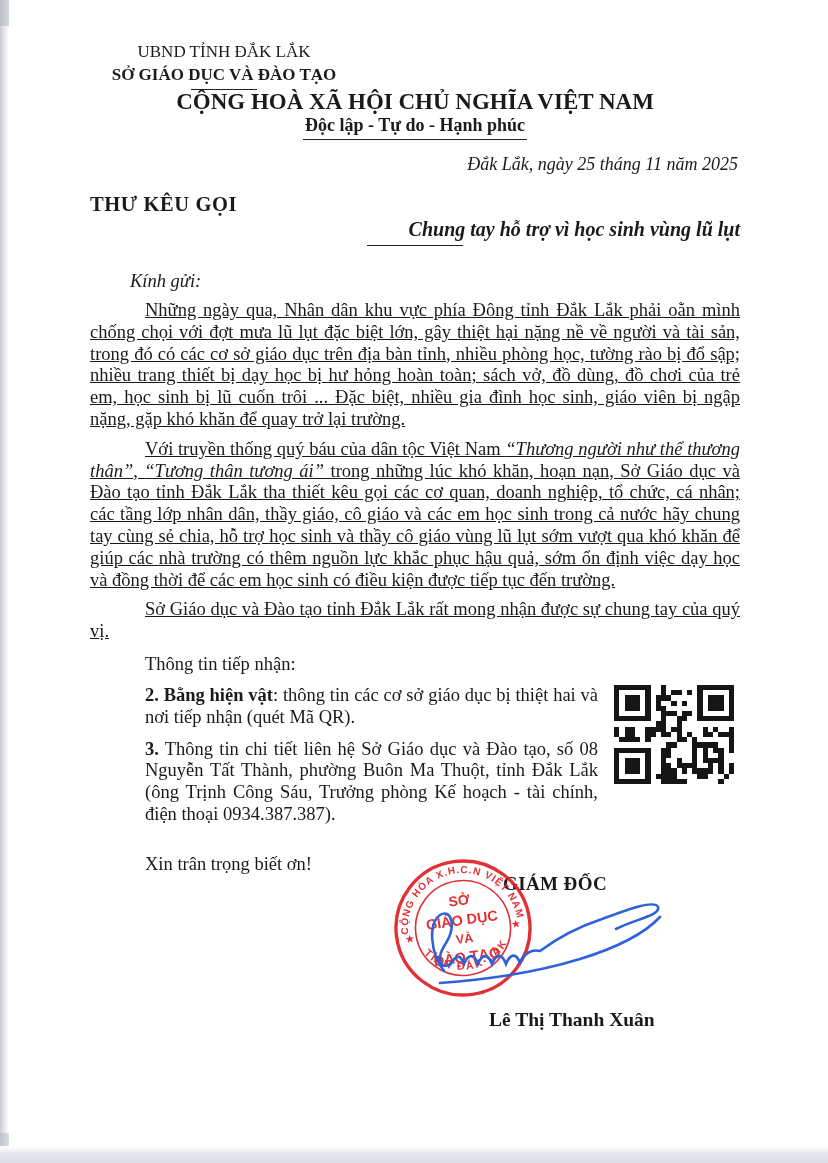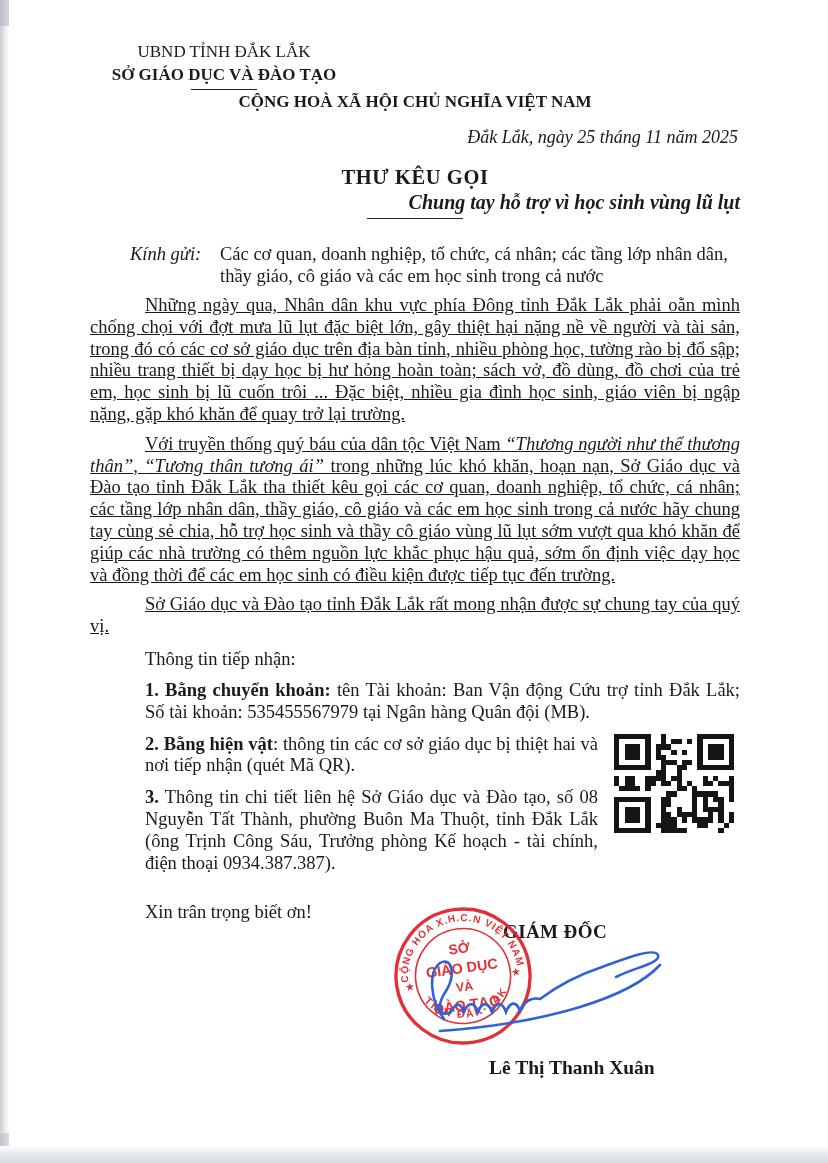--- a/index.html
+++ b/index.html
@@ -16,27 +16,27 @@
     background:linear-gradient(to bottom,#ffffff,#e6e8ee 45%,#d9dce3);}
   .page{position:absolute;left:90px;top:40px;width:650px;}
 
   
   .hdr{display:flex;flex-direction:column;}
   .hdr-left{width:268px;text-align:center;}
   .hdr-left .l1{font-size:17px;line-height:23px;}
   .hdr-left .l2{font-size:17px;line-height:23px;font-weight:bold;}
   .bar-small{width:66px;border-top:1.6px solid #222;margin:3px auto 0;}
   .hdr-right{flex:1;text-align:center;}
-  .hdr-right .l1{font-size:17px;line-height:23px;font-weight:bold;}
+  .hdr-right .l1{font-size:23px;line-height:23px;font-weight:bold;}
   .hdr-right .l2{display:inline-block;font-size:18px;line-height:24px;font-weight:bold;
     border-bottom:1.6px solid #222;padding:0 2px 2px;}
   .dateline{margin-top:14px;text-align:right;font-style:italic;font-size:18px;padding-right:2px;}
 
   
-  .title{margin-top:18px;text-align:center;font-weight:bold;font-size:20.5px;letter-spacing:.6px;}
+  .title{margin-top:18px;font-weight:bold;font-size:20.5px;letter-spacing:.6px;}
   .subtitle{margin-top:2px;text-align:right;font-weight:bold;font-style:italic;font-size:20px;}
   .bar-sub{width:96px;border-top:1.7px solid #222;margin:4px auto 0;}
 
   
   .salutation{display:flex;margin:24px 0 0 40px;font-size:18.5px;line-height:22px;}
   .sal-label{font-style:italic;flex:none;width:84px;}
   .sal-text{flex:1;padding-left:6px;}
 
   
   p.body{font-size:18.5px;line-height:21.8px;text-align:justify;text-indent:55px;margin:8px 0 0;text-decoration:underline;}
@@ -70,41 +70,40 @@
 <div class="page">
 
   <div class="hdr">
     <div class="hdr-left">
       <div class="l1">UBND TỈNH ĐẮK LẮK</div>
       <div class="l2">SỞ GIÁO DỤC VÀ ĐÀO TẠO</div>
       <div class="bar-small"></div>
     </div>
     <div class="hdr-right">
       <div class="l1">CỘNG HOÀ XÃ HỘI CHỦ NGHĨA VIỆT NAM</div>
+      <div><span class="l2">Độc lập - Tự do - Hạnh phúc</span></div>
     </div>
   </div>
 
   <div class="dateline">Đắk Lắk, ngày  25   tháng 11 năm 2025</div>
 
   <div class="title">THƯ KÊU GỌI</div>
   <div class="subtitle">Chung tay hỗ trợ vì học sinh vùng lũ lụt</div>
   <div class="bar-sub"></div>
 
   <div class="salutation">
     <div class="sal-label">Kính gửi:</div>
-    <div class="sal-text">Các cơ quan, doanh nghiệp, tổ chức, cá nhân; các tầng lớp nhân dân, thầy giáo, cô giáo và các em học sinh trong cả nước</div>
   </div>
 
   <p class="body">Những ngày qua, Nhân dân khu vực phía Đông tỉnh Đắk Lắk phải oằn mình chống chọi với đợt mưa lũ lụt đặc biệt lớn, gây thiệt hại nặng nề về người và tài sản, trong đó có các cơ sở giáo dục trên địa bàn tỉnh, nhiều phòng học, tường rào bị đổ sập; nhiều trang thiết bị dạy học bị hư hỏng hoàn toàn; sách vở, đồ dùng, đồ chơi của trẻ em, học sinh bị lũ cuốn trôi ... Đặc biệt, nhiều gia đình học sinh, giáo viên bị ngập nặng, gặp khó khăn để quay trở lại trường.</p>
   <p class="body"><span>Với truyền thống quý báu của dân tộc Việt Nam </span><span class="it">“Thương người như thể thương thân”</span><span>, </span><span class="it">“Tương thân tương ái”</span><span> trong những lúc khó khăn, hoạn nạn, Sở Giáo dục và Đào tạo tỉnh Đắk Lắk tha thiết kêu gọi các cơ quan, doanh nghiệp, tổ chức, cá nhân; các tầng lớp nhân dân, thầy giáo, cô giáo và các em học sinh trong cả nước hãy chung tay cùng sẻ chia, hỗ trợ học sinh và thầy cô giáo vùng lũ lụt sớm vượt qua khó khăn để giúp các nhà trường có thêm nguồn lực khắc phục hậu quả, sớm ổn định việc dạy học và đồng thời để các em học sinh có điều kiện được tiếp tục đến trường.</span></p>
   <p class="body">Sở Giáo dục và Đào tạo tỉnh Đắk Lắk rất mong nhận được sự chung tay của quý vị.</p>
 
   <p class="info">Thông tin tiếp nhận:</p>
 
-  <p class="item"><span class="bd">1. Bằng chuyển khoản:</span><span> tên Tài khoản: Ban Vận động Cứu trợ tỉnh Đắk Lắk;  Số tài khoản: 535455567979 tại Ngân hàng Quân đội (MB).</span></p>
 
   <div class="qr-row">
     <div class="qr-col">
       <p class="item"><span class="bd">2. Bằng hiện vật</span><span>: thông tin các cơ sở giáo dục bị thiệt hai và nơi tiếp nhận (quét Mã QR).</span></p>
       <p class="item"><span class="bd">3.</span><span> Thông tin chi tiết liên hệ Sở Giáo dục và Đào tạo, số 08 Nguyễn Tất Thành, phường Buôn Ma Thuột, tỉnh Đắk Lắk (ông Trịnh Công Sáu, Trưởng phòng Kế hoạch - tài chính, điện thoại 0934.387.387).</span></p>
     </div>
     <div class="qr-box">
       <svg class="qr" width="120" height="99" viewBox="0 0 23 19" shape-rendering="crispEdges" fill="#151515">
           <rect x="0" y="0" width="1" height="1"></rect>
           <rect x="1" y="0" width="1" height="1"></rect>

